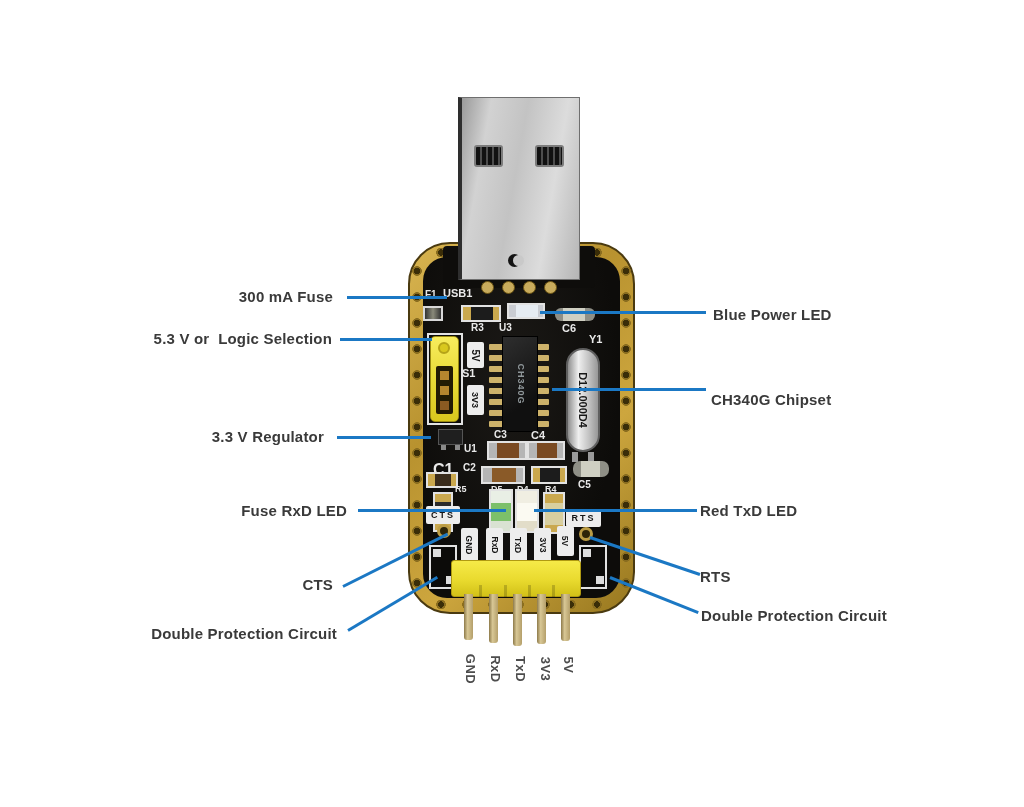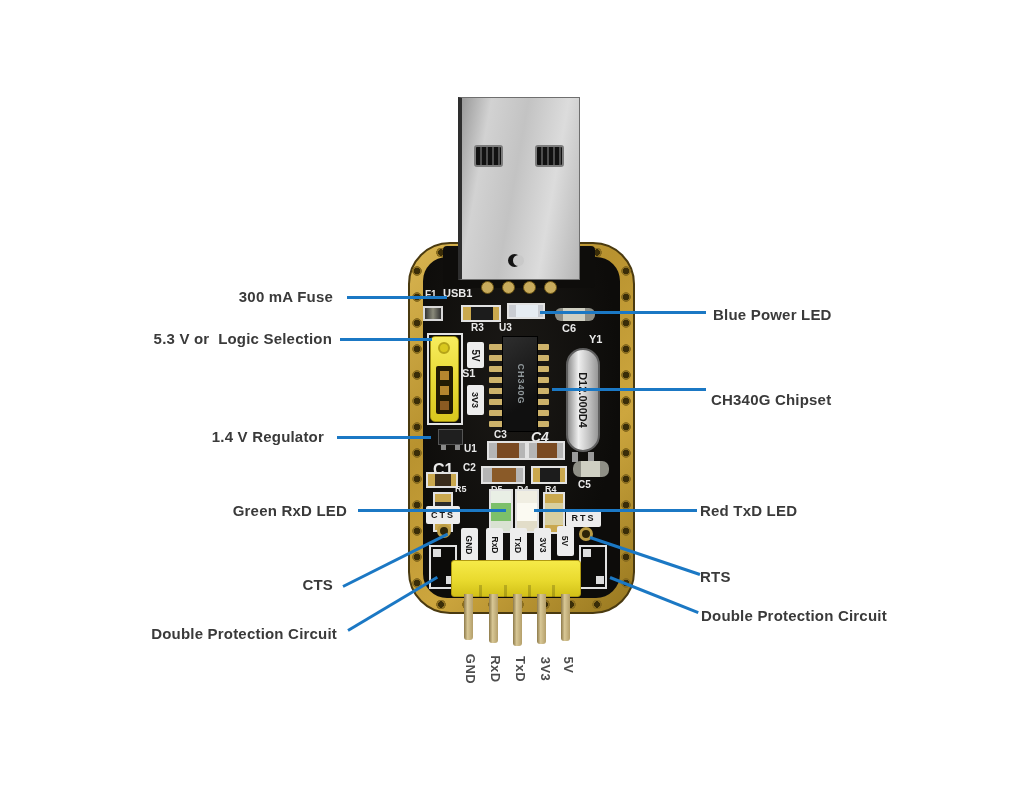--- a/index.html
+++ b/index.html
@@ -118,21 +118,21 @@
   <div class="abs" style="left:572px;top:452px;width:6px;height:10px;background:#9a9a9a;"></div>
   <div class="abs" style="left:588px;top:452px;width:6px;height:10px;background:#9a9a9a;"></div>
 
   <div class="abs" style="left:438px;top:429px;width:25px;height:16px;background:#1f1f1f;border:1px solid #555;box-sizing:border-box;"></div>
   <div class="abs" style="left:441px;top:445px;width:5px;height:5px;background:#8a8a8a;"></div>
   <div class="abs" style="left:455px;top:445px;width:5px;height:5px;background:#8a8a8a;"></div>
   <div class="silk" style="left:464px;top:443px;font-size:10px;">U1</div>
 
   <div class="silk" style="left:494px;top:429px;font-size:10px;">C3</div>
   <div class="outline" style="left:487px;top:441px;width:40px;height:19px;background:linear-gradient(90deg,#b5b5b5 0 8px,#7a4a22 8px 30px,#b5b5b5 30px);"></div>
-  <div class="silk" style="left:531px;top:429px;font-size:14px;font-style:italic;">C4</div>
+  <div class="silk" style="left:531px;top:429px;font-size:11px;">C4</div>
   <div class="outline" style="left:527px;top:441px;width:38px;height:19px;background:linear-gradient(90deg,#b5b5b5 0 8px,#7a4a22 8px 28px,#b5b5b5 28px);"></div>
 
   <div class="silk" style="left:433px;top:461px;font-size:16px;">C1</div>
   <div class="outline" style="left:426px;top:472px;width:32px;height:16px;background:linear-gradient(90deg,#caa84e 0 7px,#3a2c1c 7px 23px,#caa84e 23px);"></div>
   <div class="silk" style="left:463px;top:462px;font-size:10px;">C2</div>
   <div class="outline" style="left:481px;top:466px;width:44px;height:18px;background:linear-gradient(90deg,#b5b5b5 0 9px,#8a5a28 9px 33px,#b5b5b5 33px);"></div>
   <div class="outline" style="left:531px;top:466px;width:36px;height:18px;background:linear-gradient(90deg,#caa84e 0 7px,#1c1c1c 7px 27px,#caa84e 27px);"></div>
   <div class="abs" style="left:573px;top:461px;width:36px;height:16px;border-radius:7px;background:linear-gradient(90deg,#8f8f86 0 8px,#cfcfc2 8px 27px,#8f8f86 27px);"></div>
   <div class="silk" style="left:578px;top:479px;font-size:10px;">C5</div>
 
@@ -205,22 +205,22 @@
   <div class="line" style="left:343px;top:585px;width:117px;transform:rotate(-26.6deg);"></div>
   <div class="line" style="left:348px;top:629px;width:104px;transform:rotate(-30.8deg);"></div>
   <div class="line" style="left:540px;top:311px;width:166px;"></div>
   <div class="line" style="left:552px;top:388px;width:154px;"></div>
   <div class="line" style="left:534px;top:509px;width:163px;"></div>
   <div class="line" style="left:590px;top:536px;width:116px;transform:rotate(18.6deg);"></div>
   <div class="line" style="left:610px;top:576px;width:95px;transform:rotate(21.7deg);"></div>
 
   <div class="ann" style="right:691px;top:288px;">300 mA Fuse</div>
   <div class="ann" style="right:692px;top:330px;">5.3 V or  Logic Selection</div>
-  <div class="ann" style="right:700px;top:428px;">1.4 V Regulator</div>
-  <div class="ann" style="right:677px;top:502px;">Green RxD LED</div>
+  <div class="ann" style="right:700px;top:428px;">3.3 V Regulator</div>
+  <div class="ann" style="right:677px;top:502px;">Fuse RxD LED</div>
   <div class="ann" style="right:691px;top:576px;">CTS</div>
   <div class="ann" style="right:687px;top:625px;">Double Protection Circuit</div>
 
   <div class="ann" style="left:713px;top:306px;">Blue Power LED</div>
   <div class="ann" style="left:711px;top:381px;margin-top:10px;">CH340G Chipset</div>
   <div class="ann" style="left:700px;top:502px;">Red TxD LED</div>
   <div class="ann" style="left:700px;top:568px;">RTS</div>
   <div class="ann" style="left:701px;top:607px;">Double Protection Circuit</div>
 
 </div>

